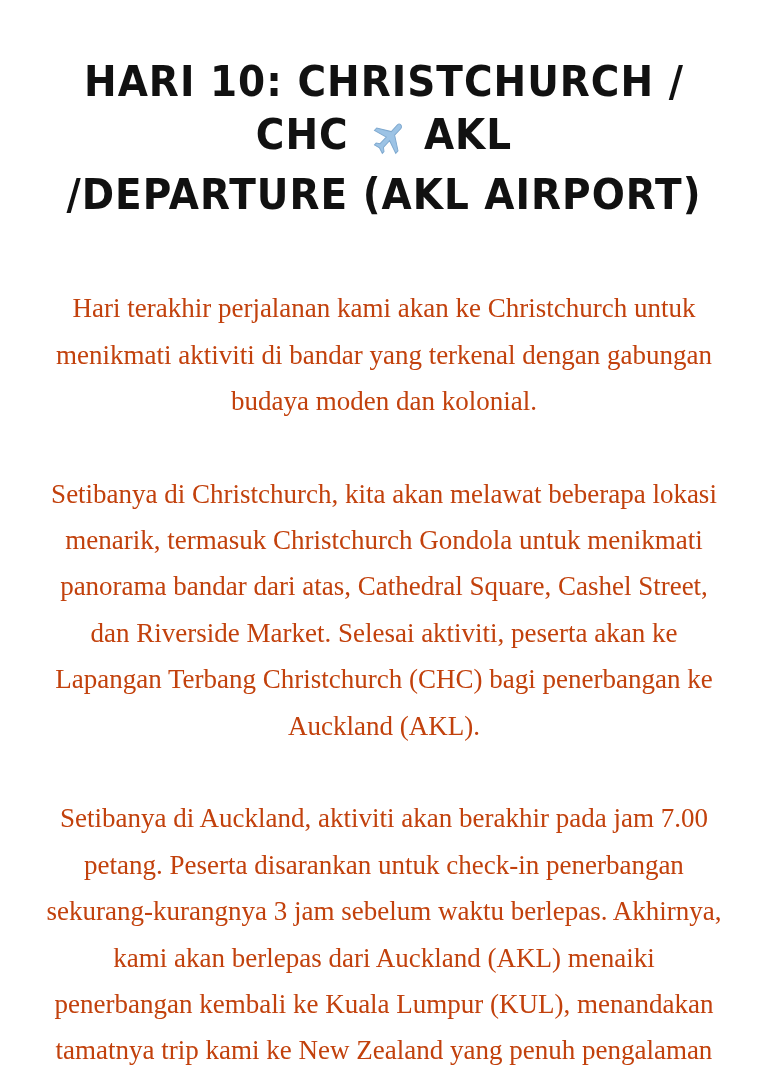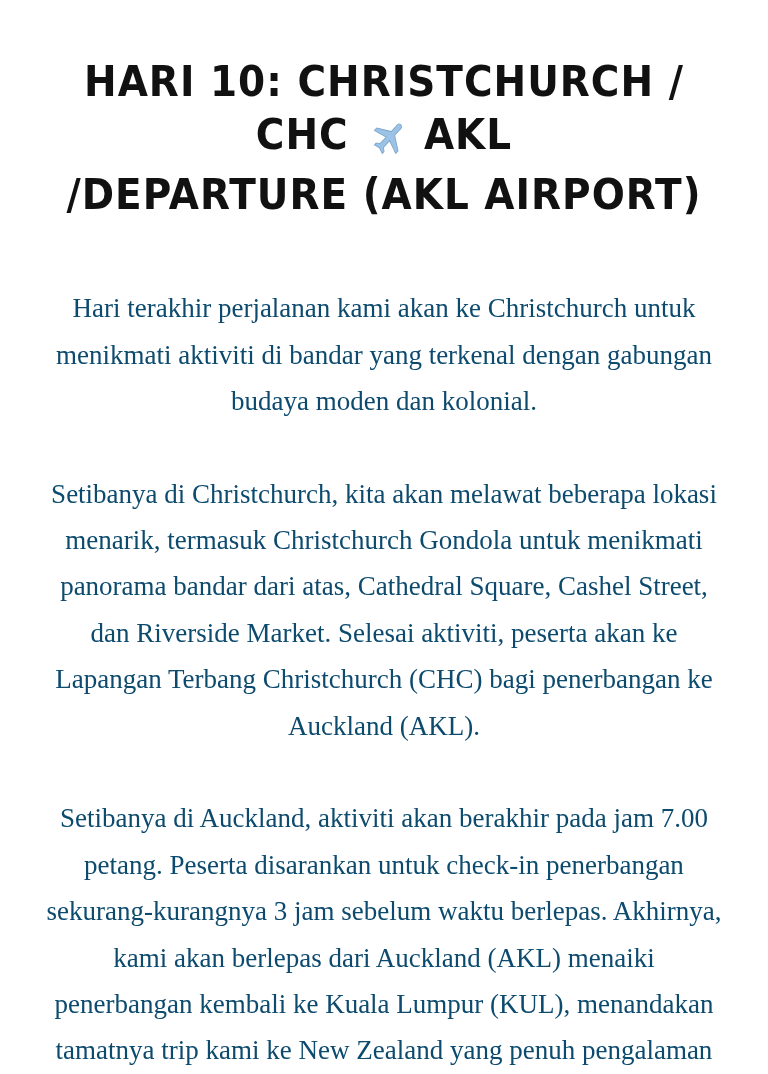--- a/index.html
+++ b/index.html
@@ -38,21 +38,21 @@
   .plane-icon {
     display: inline-block;
     vertical-align: -7px;
     margin: 0 4px;
     transform: rotate(45deg);
   }
   .body-copy p {
     font-size: 27px;
     line-height: 1.72;
     margin: 0 12px 46px 12px;
-    color: #0c4a6e;
+    color: #c2410c;
   }
 </style>
 </head>
 <body>
 
 <div class="page">
 
   <h1 class="title">
     <span class="t-part">HARI 10: CHRISTCHURCH / CHC </span><span class="plane-icon"><svg viewBox="0 0 24 24" width="38" height="38" aria-hidden="true">
           <path fill="#9cc3e5" stroke="#7fa9cf" stroke-width="0.6" d="M21 16v-2l-8-5V3.5c0-.83-.67-1.5-1.5-1.5S10 2.67 10 3.5V9l-8 5v2l8-2.5V19l-2 1.5V22l3.5-1 3.5 1v-1.5L13 19v-5.5l8 2.5z"></path>

